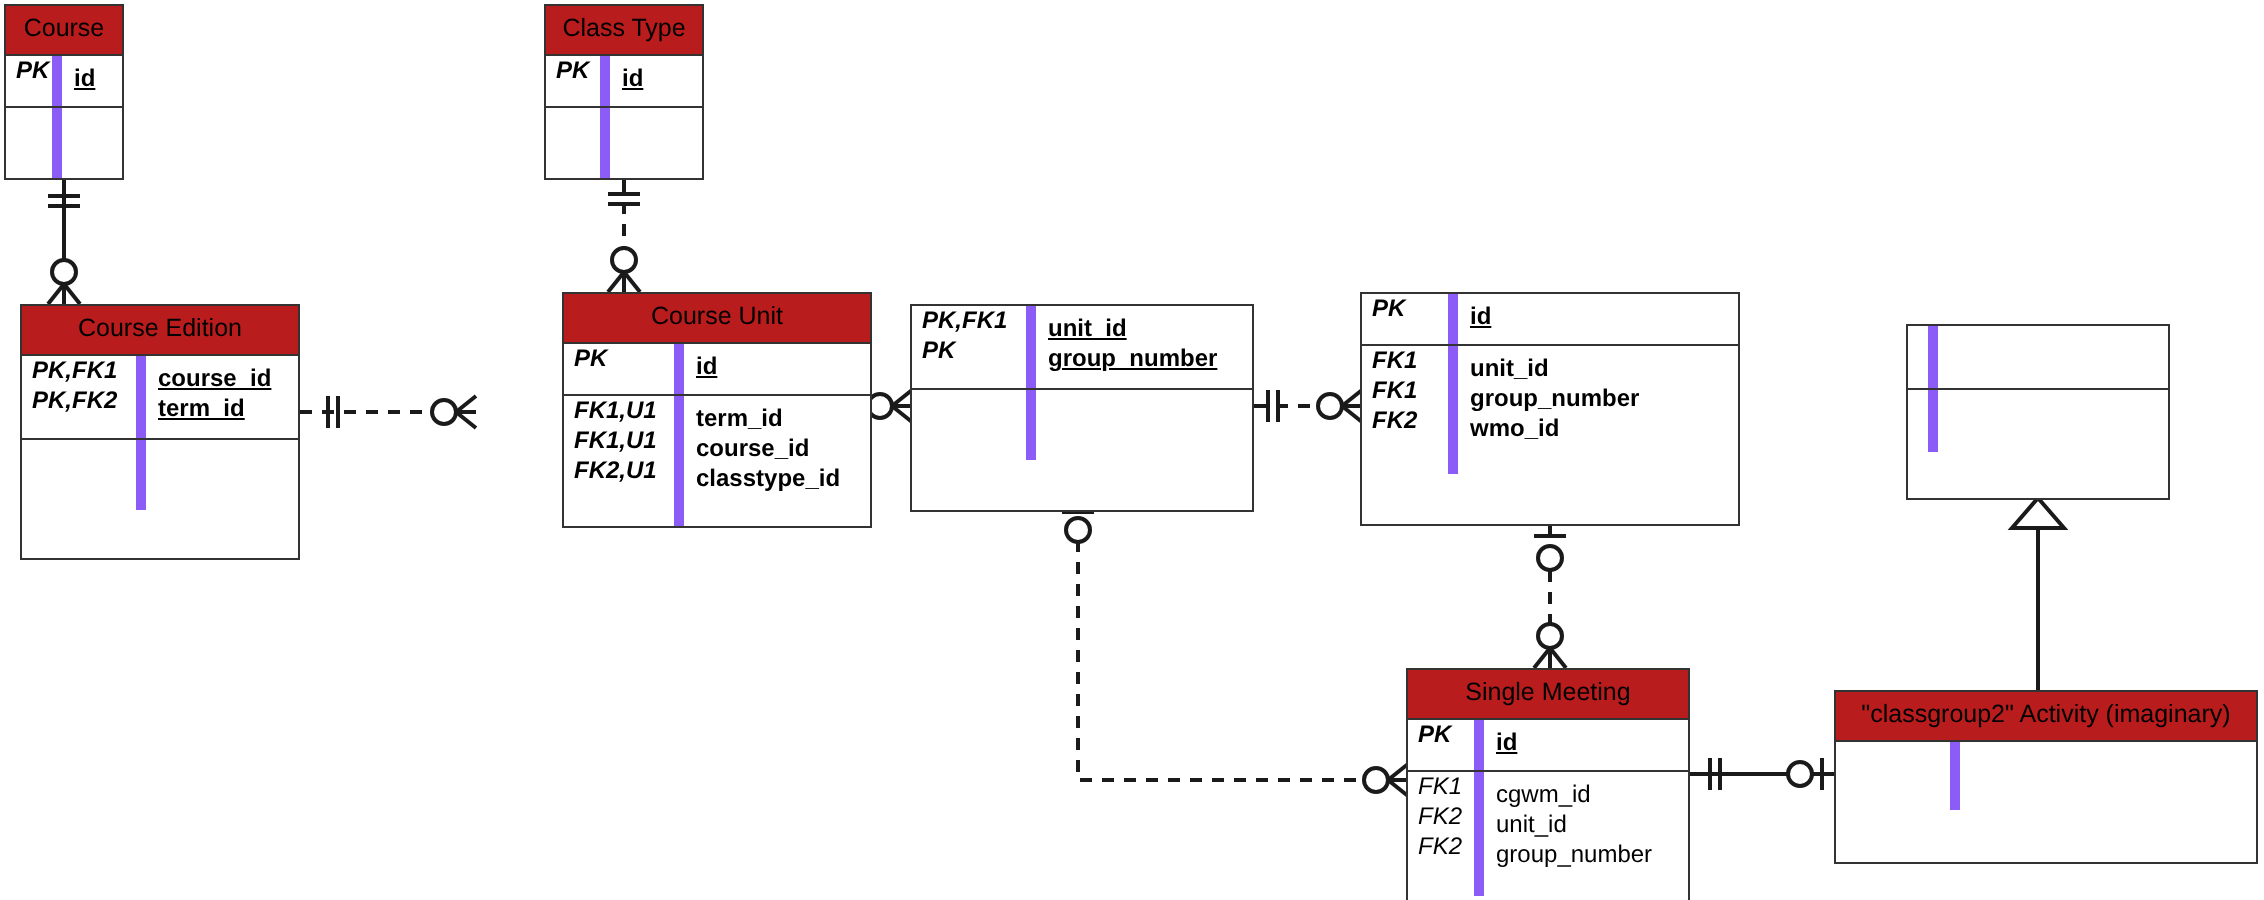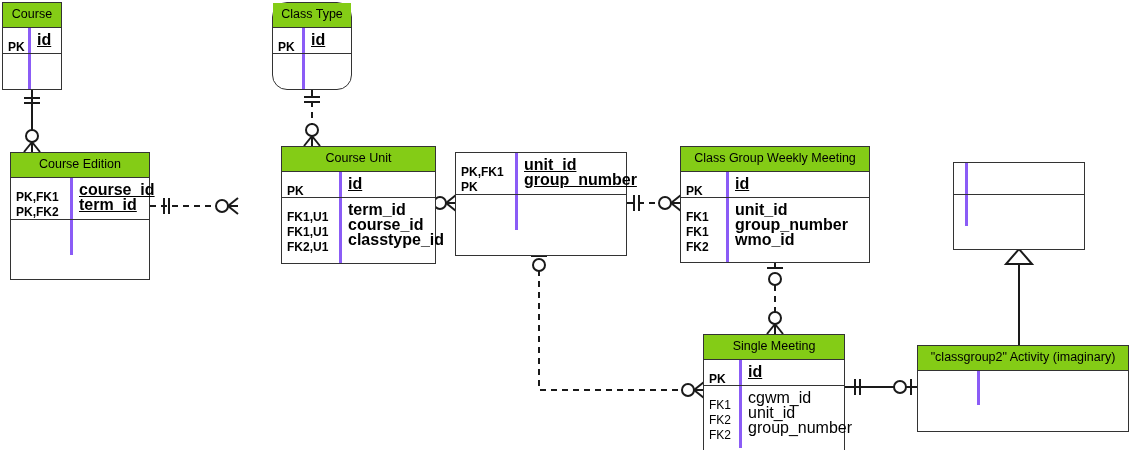--- a/index.html
+++ b/index.html
@@ -19,51 +19,52 @@
   
   .entity {
     position: absolute;
     box-sizing: border-box;
     border: 1px solid #333333;
     background: #ffffff;
     z-index: 5;
   }
   .entity .title {
     box-sizing: border-box;
-    background: #84cc16;
+    background: #b91c1c;
     border-bottom: 1px solid #333333;
     text-align: center;
     font-size: 12.5px;
     color: #000000;
     line-height: 1;
     padding: 5px 4px 6px 4px;
     white-space: nowrap;
     overflow: hidden;
   }
   .entity .section {
     box-sizing: border-box;
     display: flex;
     border-bottom: 1px solid #333333;
   }
   .entity .section.last {
     border-bottom: none;
   }
   .entity .keycol {
     box-sizing: border-box;
-    border-right: 3px solid #8b5cf6;
-    padding: 12px 5px 4px 5px;
+    border-right: 5px solid #8b5cf6;
+    padding: 0 5px 4px 5px;
     font-size: 12px;
     line-height: 15px;
     white-space: nowrap;
     flex: 0 0 auto;
+    font-style: italic;
   }
   .entity .attrcol {
     box-sizing: border-box;
     padding: 4px 5px 4px 6px;
-    font-size: 16px;
+    font-size: 12px;
     line-height: 15px;
     white-space: nowrap;
     flex: 1 1 auto;
   }
   .entity .row { display: block; }
   .bold { font-weight: bold; }
   .uline { text-decoration: underline; }
   .emptyrow { height: 15px; }
 
   
@@ -190,21 +191,21 @@
     <div class="section last" style="height:35px;">
       <div class="keycol" style="width:28px;">
           <span class="row emptyrow"></span>
         </div>
       <div class="attrcol">
           <span class="row emptyrow"></span>
         </div>
     </div>
   </div>
 
-  <div class="entity" style="left:272px; top:2px; width:80px; height:88px;border-radius:15px;">
+  <div class="entity" style="left:272px; top:2px; width:80px; height:88px;">
     <div class="title">Class Type</div>
     <div class="section" style="height:26px;">
       <div class="keycol" style="width:32px;">
         <span class="row bold">PK</span>
       </div>
       <div class="attrcol">
         <span class="row bold uline">id</span>
       </div>
     </div>
     <div class="section last" style="height:35px;">
@@ -278,21 +279,20 @@
       <div class="keycol" style="width:62px;">
           <span class="row emptyrow"></span>
         </div>
       <div class="attrcol">
           <span class="row emptyrow"></span>
         </div>
     </div>
   </div>
 
   <div class="entity" style="left:680px; top:146px; width:190px; height:117px;">
-    <div class="title">Class Group Weekly Meeting</div>
     <div class="section" style="height:26px;">
       <div class="keycol" style="width:48px;">
         <span class="row bold">PK</span>
       </div>
       <div class="attrcol">
         <span class="row bold uline">id</span>
       </div>
     </div>
     <div class="section last" style="height:64px;">
       <div class="keycol" style="width:48px;">

